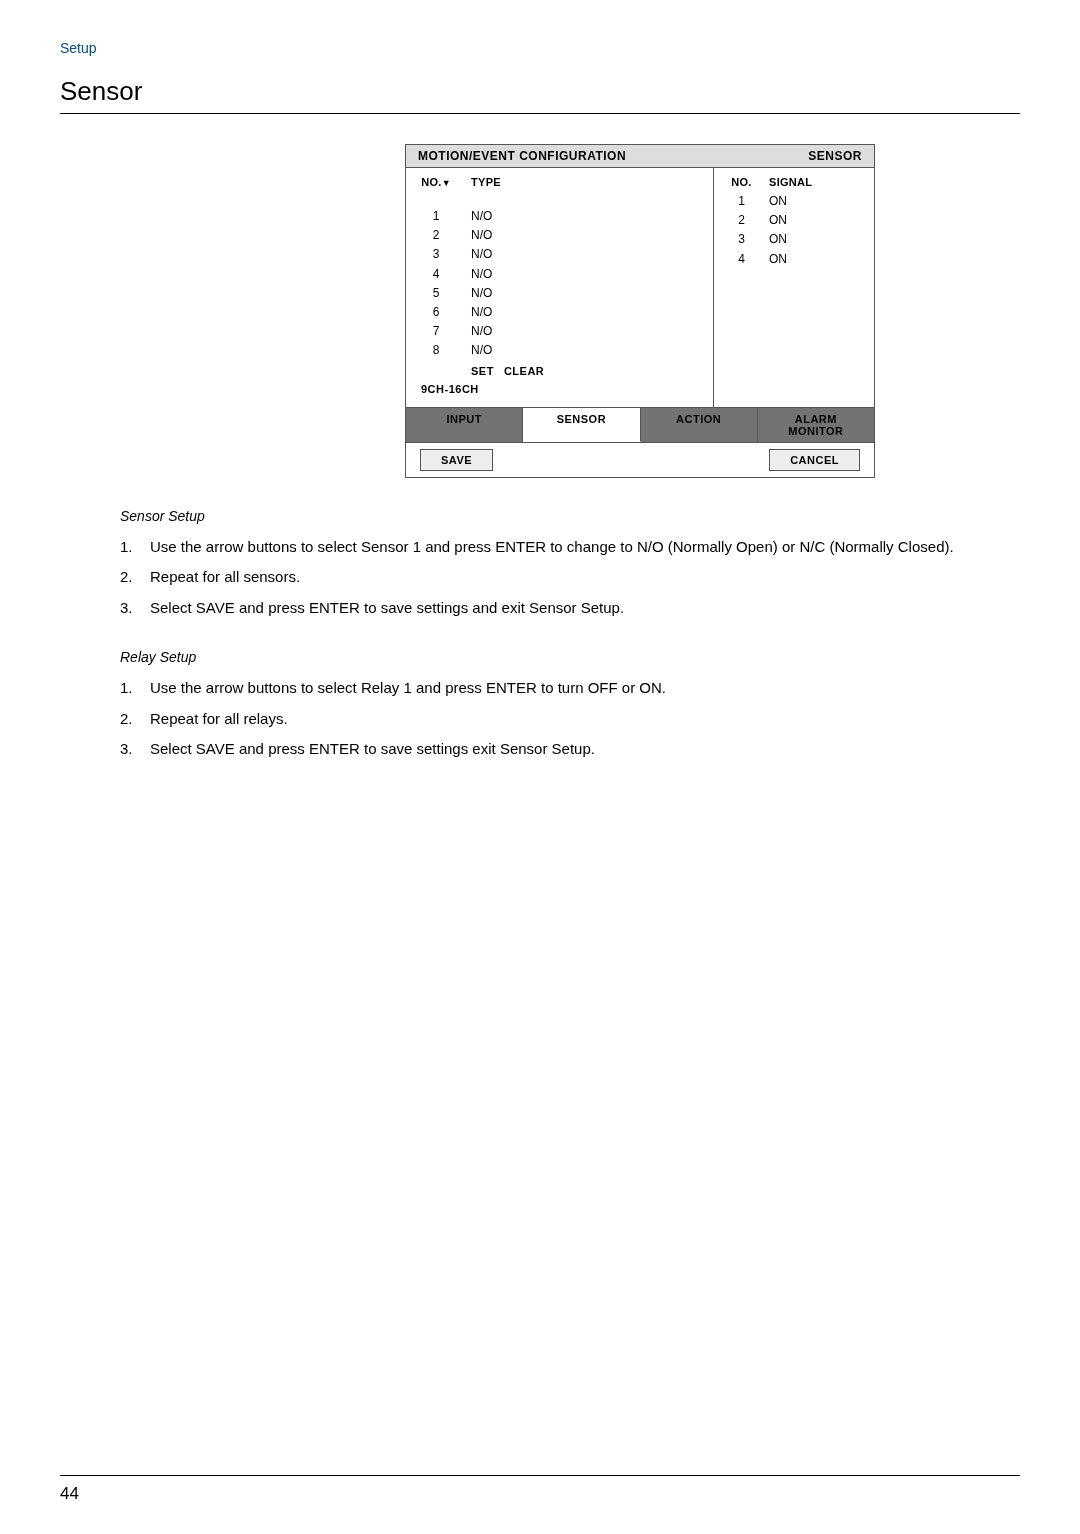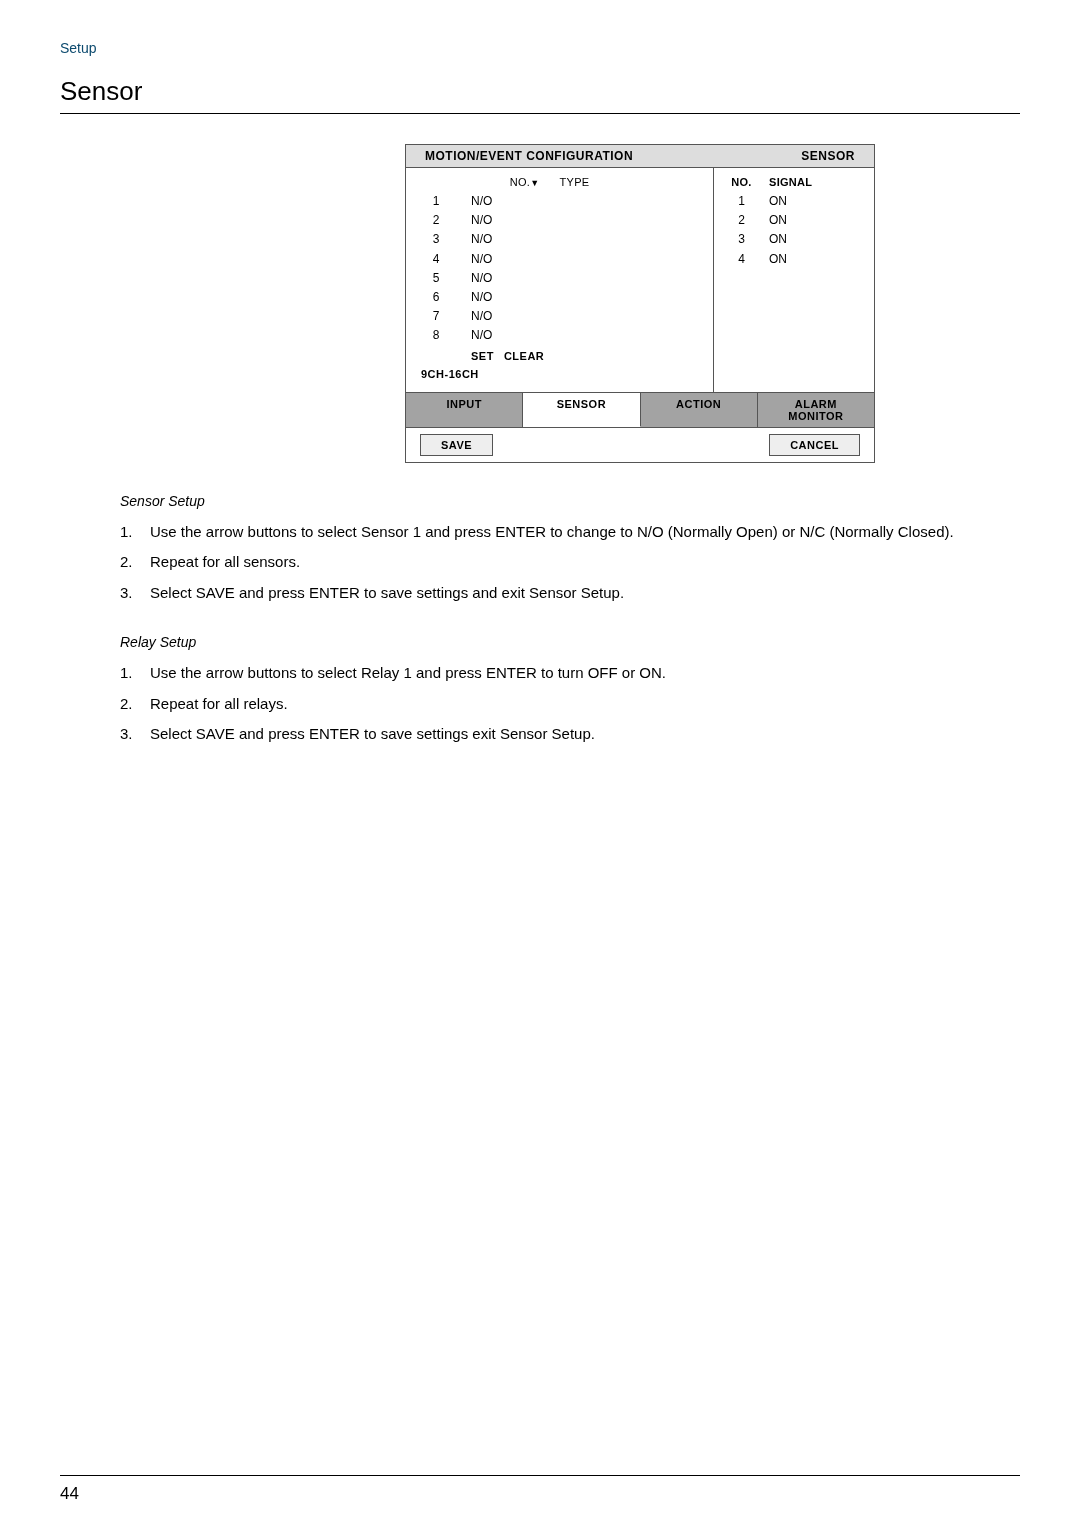--- a/index.html
+++ b/index.html
@@ -51,21 +51,21 @@
       border: 1px solid #555;
       background: #fff;
       width: 470px;
     }
 
     .panel-header {
       display: flex;
       justify-content: space-between;
       align-items: center;
       background: #ddd;
-      padding: 4px 19px;
+      padding: 4px 12px;
       border-bottom: 1px solid #555;
     }
 
     .panel-header-title {
       font-size: 12px;
       font-weight: bold;
       letter-spacing: 0.5px;
       text-transform: uppercase;
     }
 
@@ -89,25 +89,24 @@
 
     .panel-right {
       width: 160px;
       padding: 8px 15px;
     }
 
     .table-header {
       display: flex;
       gap: 20px;
       font-size: 11px;
-      font-weight: normal;
+      font-weight: bold;
       text-transform: uppercase;
       letter-spacing: 0.3px;
-      margin-bottom: 4px;
-      justify-content: center;
+      margin-bottom: 19px;
     }
 
     .table-header .col-no {
       width: 30px;
       text-align: center;
     }
 
     .table-header .col-type {
       width: 50px;
     }
@@ -183,21 +182,21 @@
     .panel-tab {
       flex: 1;
       text-align: center;
       padding: 5px 8px;
       font-size: 11px;
       font-weight: bold;
       letter-spacing: 0.5px;
       text-transform: uppercase;
       border-right: 1px solid #555;
       cursor: pointer;
-      background: #a3a3a3;
+      background: #737373;
     }
 
     .panel-tab:last-child {
       border-right: none;
     }
 
     .panel-tab.active {
       background: #fff;
       border-bottom: 1px solid #fff;
     }

